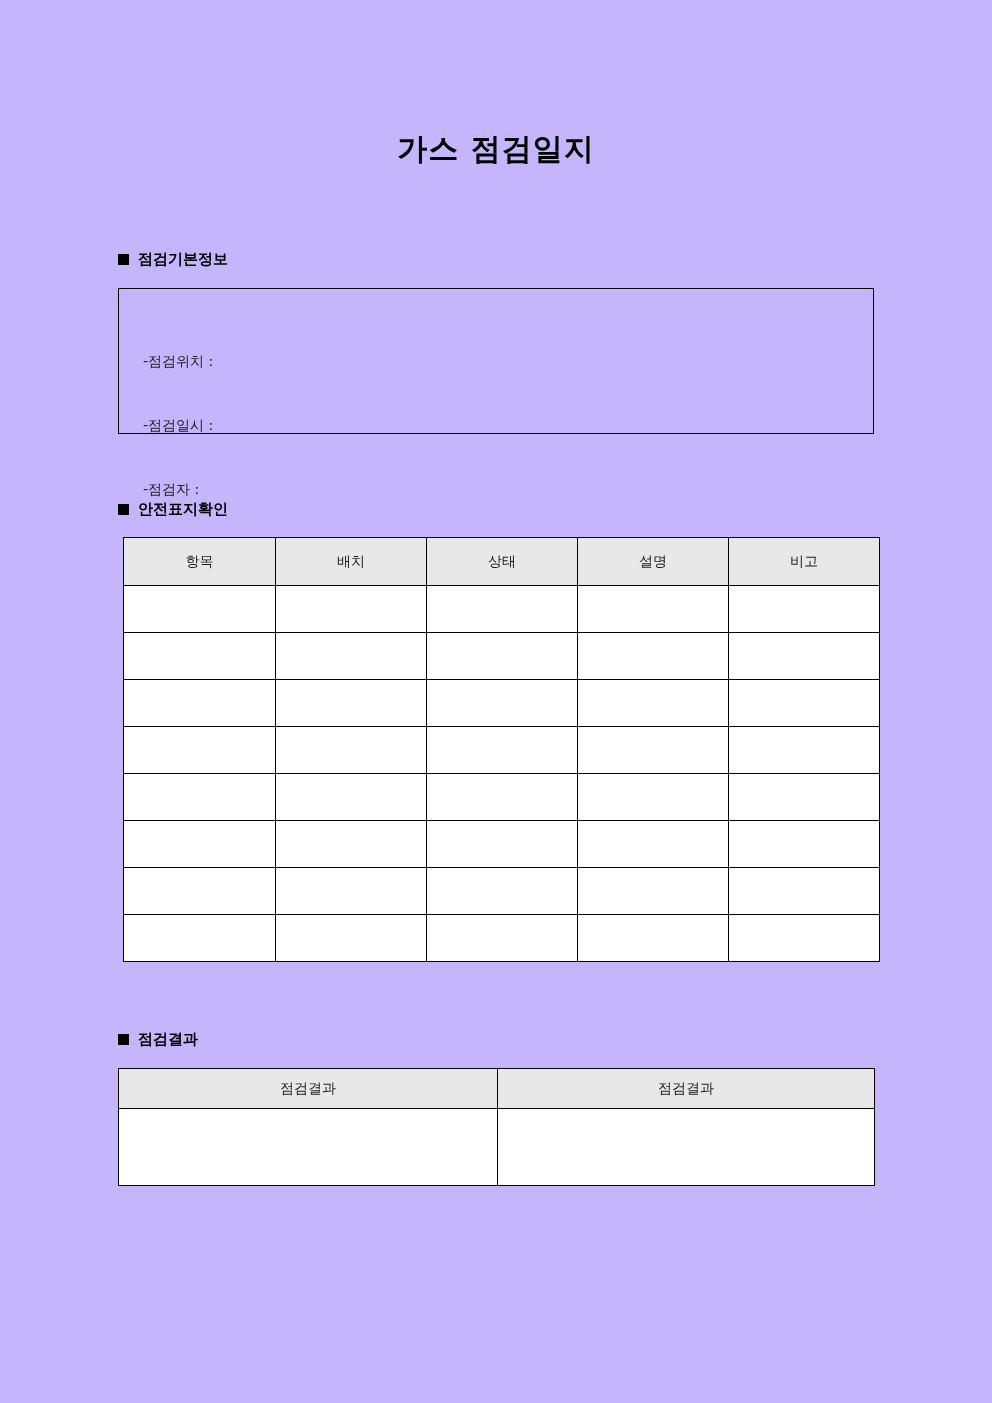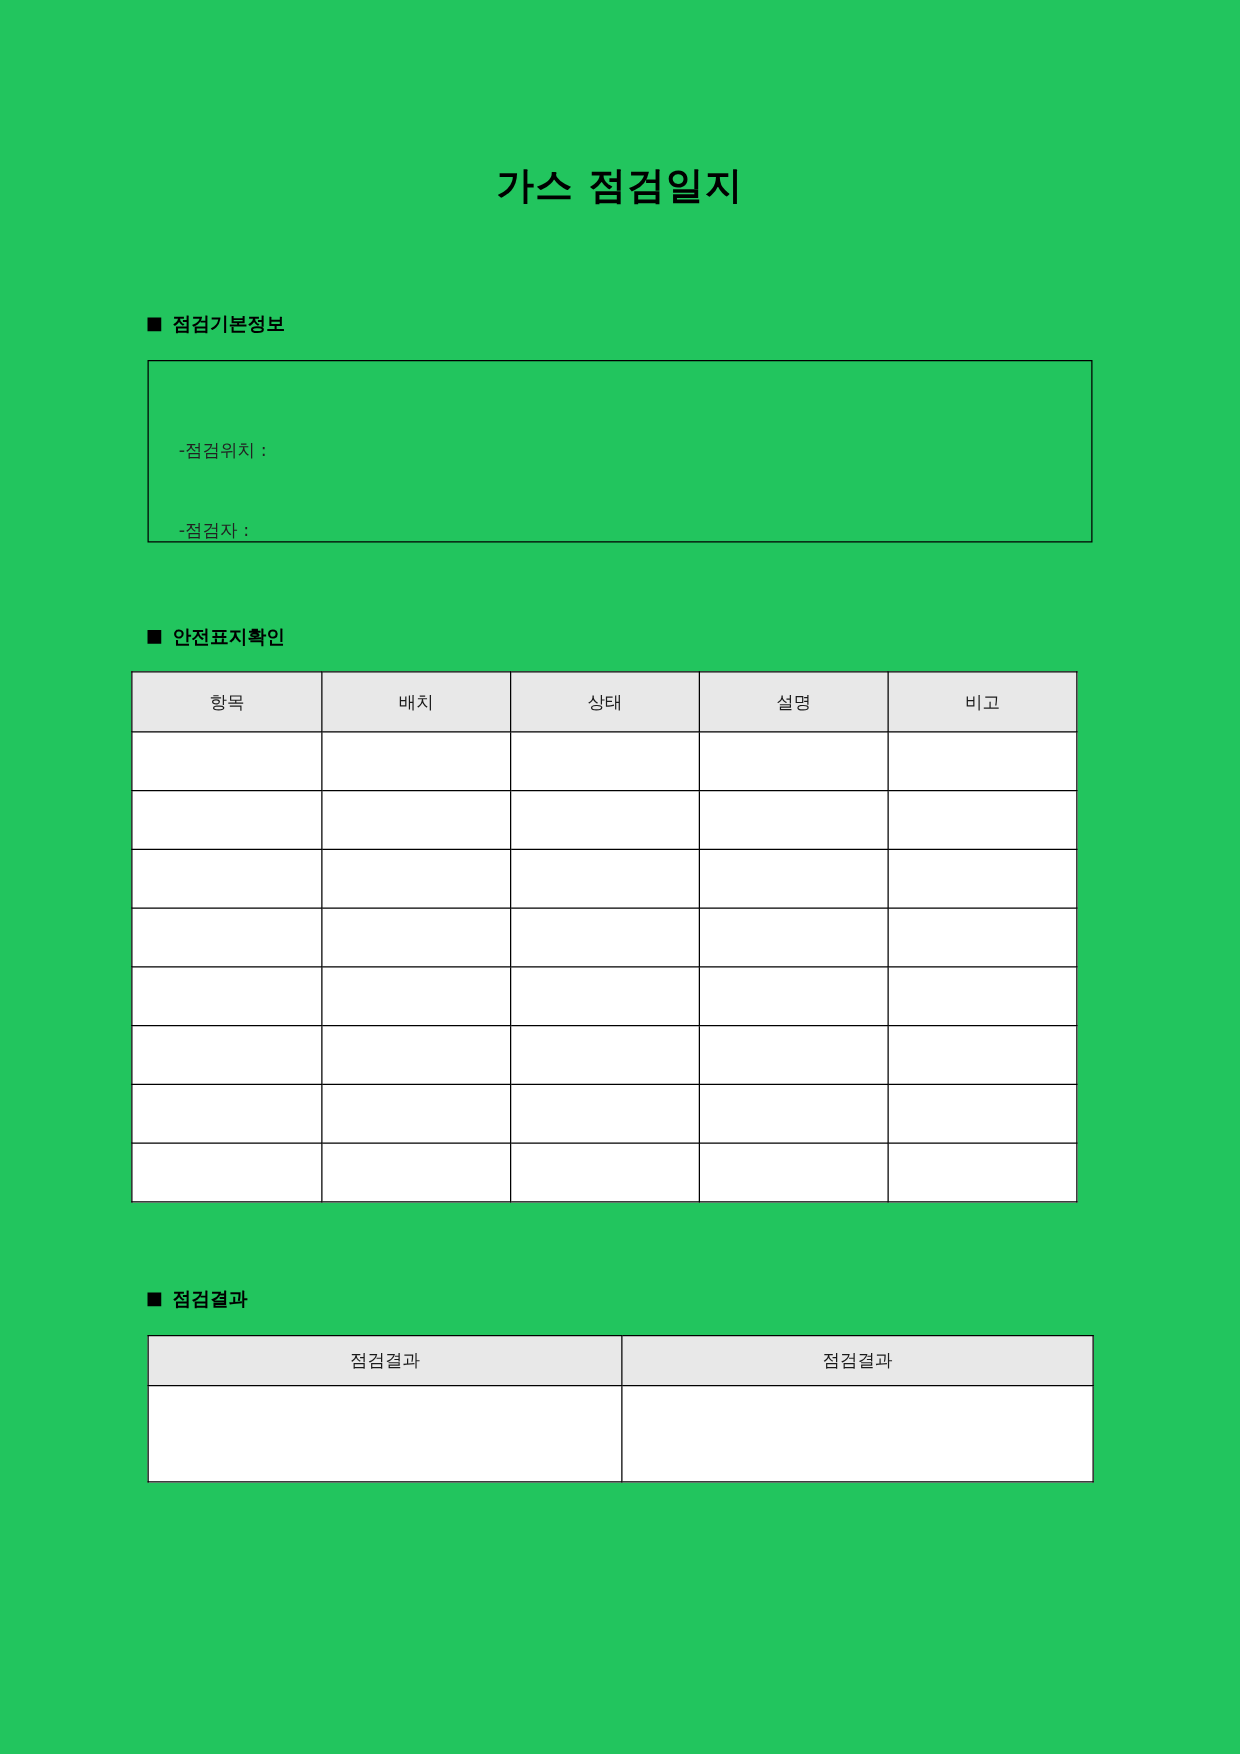--- a/index.html
+++ b/index.html
@@ -14,21 +14,21 @@
     font-family: "DejaVu Sans", "Liberation Sans", sans-serif;
     color: #1a1a1a;
     -webkit-font-smoothing: antialiased;
   }
 
   .page {
     position: absolute;
     inset: 0;
     width: 992px;
     height: 1403px;
-    background: #22c55e;
+    background: #c4b5fd;
   }
 
   
   .doc-title {
     position: absolute;
     top: 131px;
     left: 0;
     width: 992px;
     text-align: center;
     font-size: 30px;
@@ -101,21 +101,21 @@
     color: #1a1a1a;
     text-align: center;
     vertical-align: middle;
   }
   table.doc-table td {
     background: #ffffff;
   }
 
   
   #table-safety-sign {
-    left: 105px;
+    left: 123px;
     top: 537px;
     width: 756px;
   }
   #table-safety-sign th { height: 47px; }
   #table-safety-sign td { height: 46px; }
 
   
   #table-inspection-result {
     left: 118px;
     top: 1068px;
@@ -131,20 +131,21 @@
 
   <div class="doc-title">가스 점검일지</div>
 
   <div class="section-heading" id="heading-basic">
     <span class="bullet-square"></span>
     <span>점검기본정보</span>
   </div>
 
   <div class="info-box">
     <div class="info-line">-점검위치 :</div>
+    <div class="info-line">-점검일시 :</div>
     <div class="info-line">-점검자 :</div>
   </div>
 
   <div class="section-heading" id="heading-sign">
     <span class="bullet-square"></span>
     <span>안전표지확인</span>
   </div>
 
   <table class="doc-table" id="table-safety-sign">
     <colgroup>

